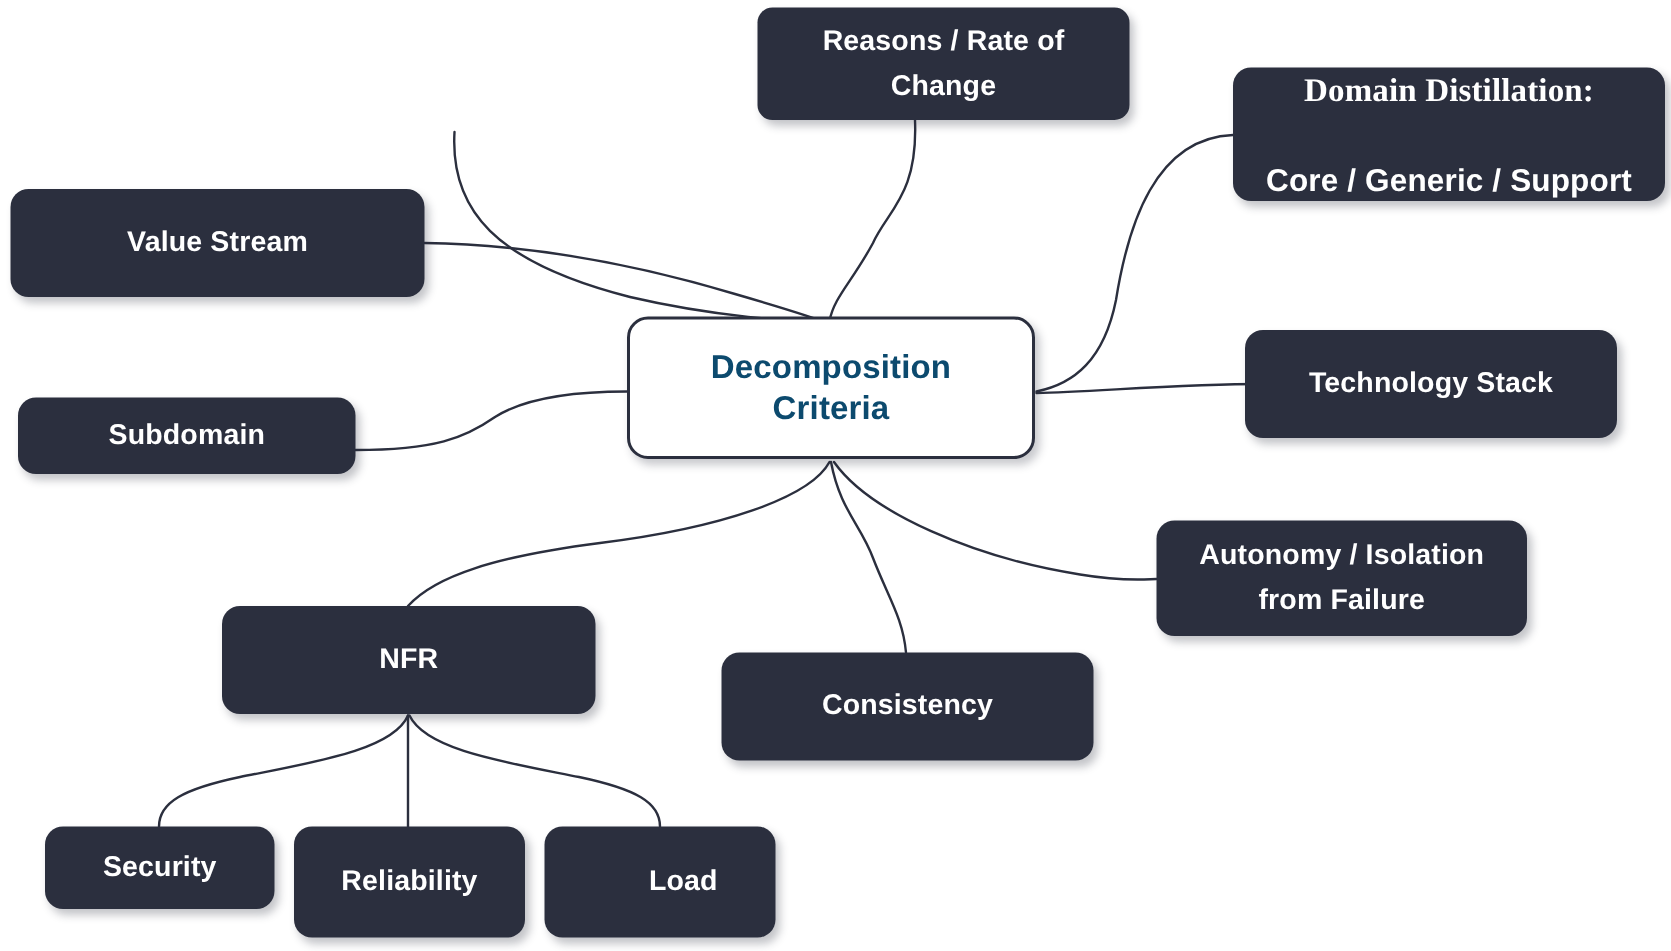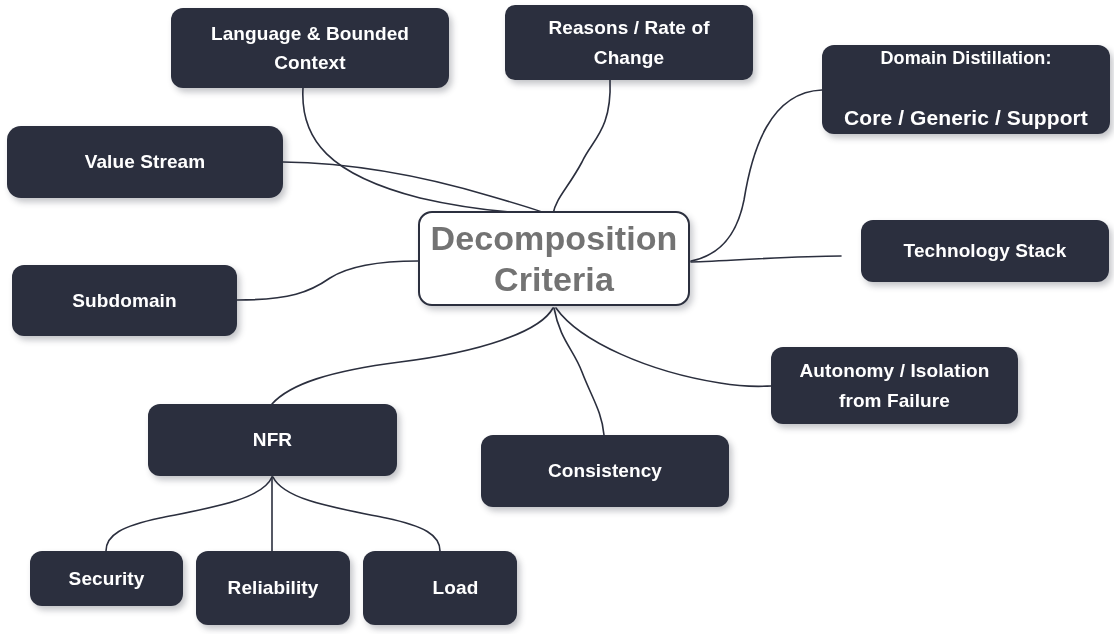--- a/index.html
+++ b/index.html
@@ -49,31 +49,31 @@
     padding: 4px 10px;
     box-shadow: 3px 4px 6px rgba(40, 44, 58, 0.28);
     z-index: 2;
   }
   .node .label {
     white-space: pre-line;
     display: block;
   }
   .node.root {
     background: #ffffff;
-    color: #737373;
+    color: #0c4a6e;
     border: 2.5px solid #2b2f3e;
     border-radius: 14px;
-    font-size: 34px;
+    font-size: 22px;
     line-height: 1.2;
     box-shadow: 3px 4px 6px rgba(40, 44, 58, 0.25);
   }
   .node.two-line-wide .label {
     line-height: 1.55;
   }
-  .node.big-line2 .label .l1 { font-size: 18px; display: block; }
+  .node.big-line2 .label .l1 { font-size: 22px; display: block; font-family: Liberation Serif, serif; }
   .node.big-line2 .label .l2 { font-size: 21px; display: block; margin-top: 8px; text-align: right; }
 </style>
 </head>
 <body>
 
 <div id="mindmap">
 
   <svg id="edge-layer" viewBox="0 0 1114 634">
 
     <path class="edge" d="M 303,88 C 300,140 330,175 420,198 C 480,212 530,214 552,215"></path>
@@ -94,51 +94,47 @@
 
     <path class="edge" d="M 556,308 C 580,342 650,372 720,383 C 750,388 765,386 771,386"></path>
 
     <path class="edge" d="M 272,477 C 262,500 210,508 160,518 C 122,526 106,535 106,551"></path>
 
     <path class="edge" d="M 272,477 C 272,505 272,528 272,551"></path>
 
     <path class="edge" d="M 273,477 C 284,500 336,508 386,518 C 424,526 440,535 440,551"></path>
   </svg>
 
-  <div class="node two-line-wide" style="left:171px; top:8px; width:278px; height:80px;">
-    <span class="label">Language &amp; Bounded
-Context</span>
-  </div>
 
   <div class="node two-line-wide" style="left:505px; top:5px; width:248px; height:75px;border-radius:10px;">
     <span class="label">Reasons / Rate of
 Change</span>
   </div>
 
   <div class="node big-line2" style="left:822px; top:45px; width:288px; height:89px;">
     <span class="label">
       <span class="l1">Domain Distillation:</span>
       <span class="l2">Core / Generic / Support</span>
     </span>
   </div>
 
-  <div class="node" style="left:7px; top:126px; width:276px; height:72px;border-radius:14px;">
+  <div class="node" style="left:7px; top:126px; width:276px; height:72px;">
     <span class="label">Value Stream</span>
   </div>
 
-  <div class="node" style="left:12px; top:265px; width:225px; height:71px;">
+  <div class="node" style="left:12px; top:265px; width:225px; height:51px;">
     <span class="label">Subdomain</span>
   </div>
 
   <div class="node root" style="left:418px; top:211px; width:272px; height:95px;">
     <span class="label">Decomposition
 Criteria</span>
   </div>
 
-  <div class="node" style="left:861px; top:220px; width:248px; height:62px;">
+  <div class="node" style="left:830px; top:220px; width:248px; height:72px;">
     <span class="label">Technology Stack</span>
   </div>
 
   <div class="node two-line-wide" style="left:771px; top:347px; width:247px; height:77px;">
     <span class="label">Autonomy / Isolation
 from Failure</span>
   </div>
 
   <div class="node" style="left:148px; top:404px; width:249px; height:72px;">
     <span class="label">NFR</span>

